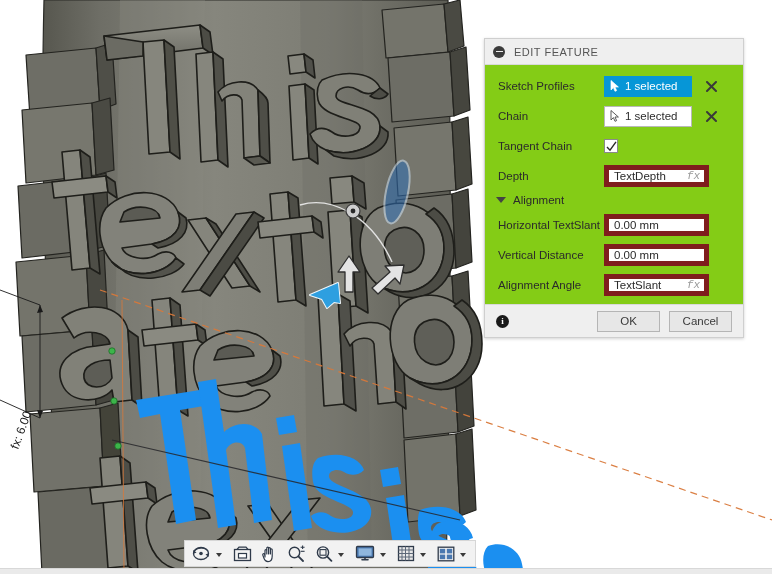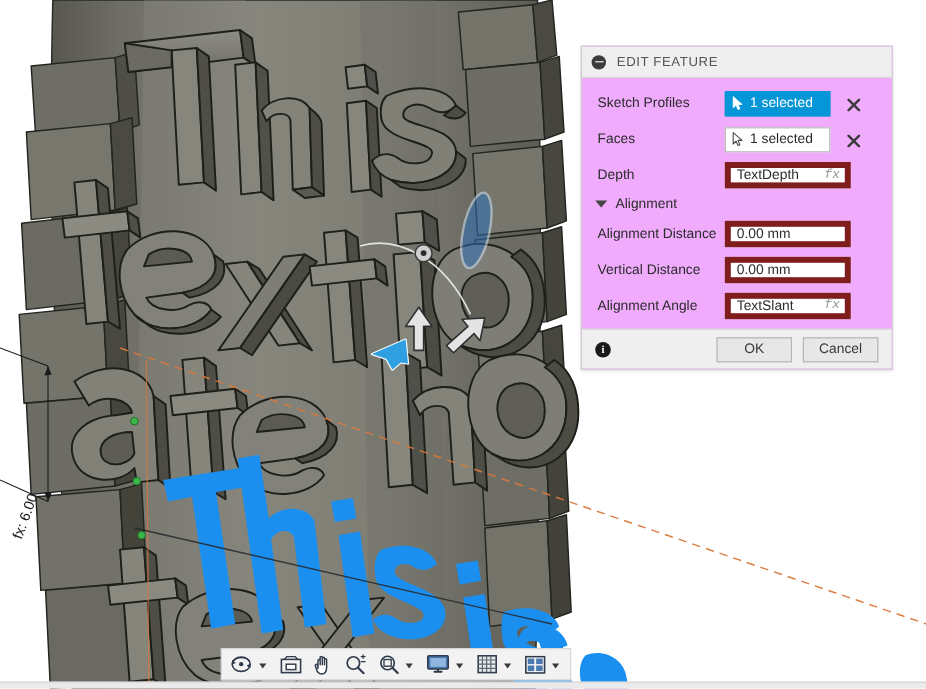--- a/index.html
+++ b/index.html
@@ -24,21 +24,21 @@
     width: 772px; height: 574px;
     background: #ffffff;
   }
   #viewport svg { display: block; }
 
   
   #panel {
     position: absolute;
     left: 484px; top: 38px;
     width: 260px;
-    background: #f0abfc;
+    background: #84cc16;
     border: 1px solid #cfcfcf;
     box-shadow: 0 1px 3px rgba(0,0,0,0.18);
     font-size: 11.5px;
     color: #2b2b2b;
   }
   .panel-header {
     height: 26px;
     display: flex;
     align-items: center;
     padding: 0 8px;
@@ -70,21 +70,21 @@
     height: 30px;
     padding: 0 10px 0 13px;
   }
   .row-label {
     width: 106px;
     flex: none;
     font-size: 11.5px;
     color: #2b2b2b;
     white-space: nowrap;
   }
-  .row-ctl { flex: 1; display: flex; align-items: flex-end; }
+  .row-ctl { flex: 1; display: flex; align-items: center; }
 
   
   .sel-btn {
     width: 88px; height: 21px;
     display: flex; align-items: center;
     padding-left: 5px;
     font-size: 11.5px;
     border: 1px solid #b9b9b9;
     background: #ffffff;
     color: #2b2b2b;
@@ -497,58 +497,68 @@
           </div>
           <div class="clear-x">
             <svg width="11" height="11" viewBox="0 0 11 11">
               <path d="M1,1 L10,10 M10,1 L1,10" stroke="#3a3a3a" stroke-width="2" stroke-linecap="round"></path>
             </svg>
           </div>
         </div>
       </div>
 
       <div class="row">
-        <div class="row-label">Faces</div>
+        <div class="row-label">Chain</div>
         <div class="row-ctl">
           <div class="sel-btn">
             <span class="cursor-ico">
               <svg width="10" height="12" viewBox="0 0 10 12">
                 <path d="M1,0.5 L1,10 L3.4,7.6 L5,11.3 L6.6,10.6 L5,7 L8.4,7 Z" fill="#ffffff" stroke="#4a4a4a" stroke-width="0.9" stroke-linejoin="round"></path>
               </svg>
             </span>
             <span>1 selected</span>
           </div>
           <div class="clear-x">
             <svg width="11" height="11" viewBox="0 0 11 11">
               <path d="M1,1 L10,10 M10,1 L1,10" stroke="#3a3a3a" stroke-width="2" stroke-linecap="round"></path>
             </svg>
           </div>
         </div>
       </div>
 
+      <div class="row">
+        <div class="row-label">Tangent Chain</div>
+        <div class="row-ctl">
+          <div class="cbox">
+            <svg width="11" height="11" viewBox="0 0 11 11">
+              <path d="M1,6 L4,9.2 L10,0.8" fill="none" stroke="#2b2b2b" stroke-width="1.4"></path>
+            </svg>
+          </div>
+        </div>
+      </div>
 
       <div class="row">
         <div class="row-label">Depth</div>
         <div class="row-ctl">
           <div class="tinput">
             <span class="val">TextDepth</span>
             <span class="fx">fx</span>
           </div>
         </div>
       </div>
 
 
       <div class="section-hdr">
         <span class="tri"></span>
         <span>Alignment</span>
       </div>
 
       <div class="align-rows">
         <div class="row">
-          <div class="row-label">Alignment Distance</div>
+          <div class="row-label">Horizontal TextSlant</div>
           <div class="row-ctl">
             <div class="tinput">
               <span class="val">0.00 mm</span>
             </div>
           </div>
         </div>
 
         <div class="row">
           <div class="row-label">Vertical Distance</div>
           <div class="row-ctl">

